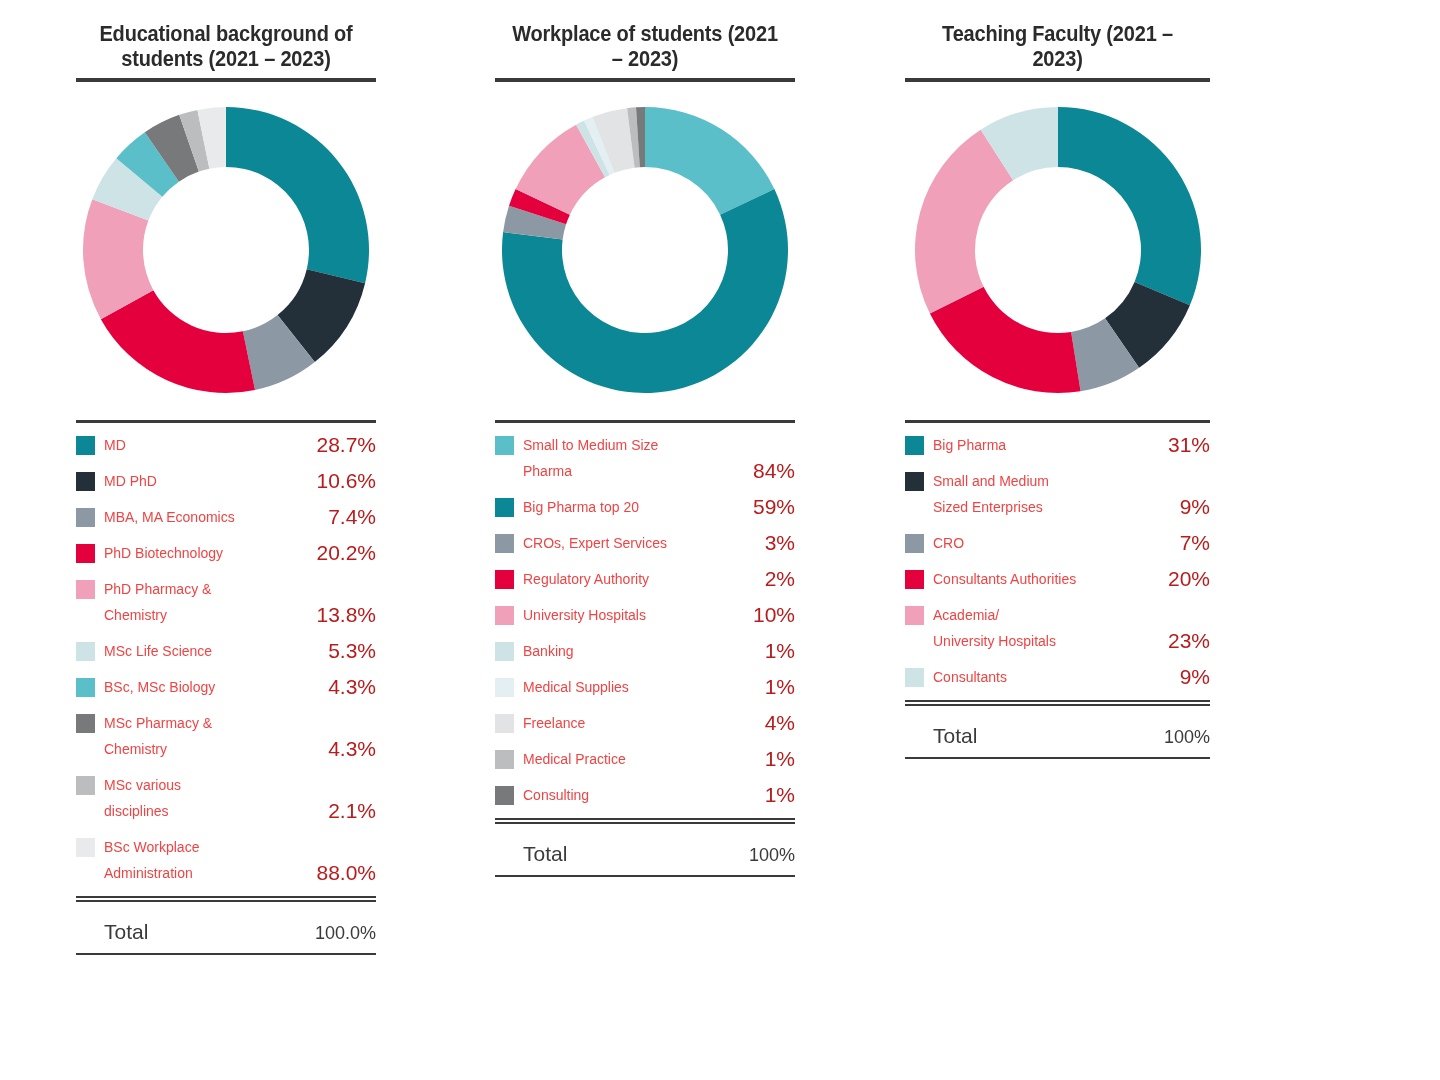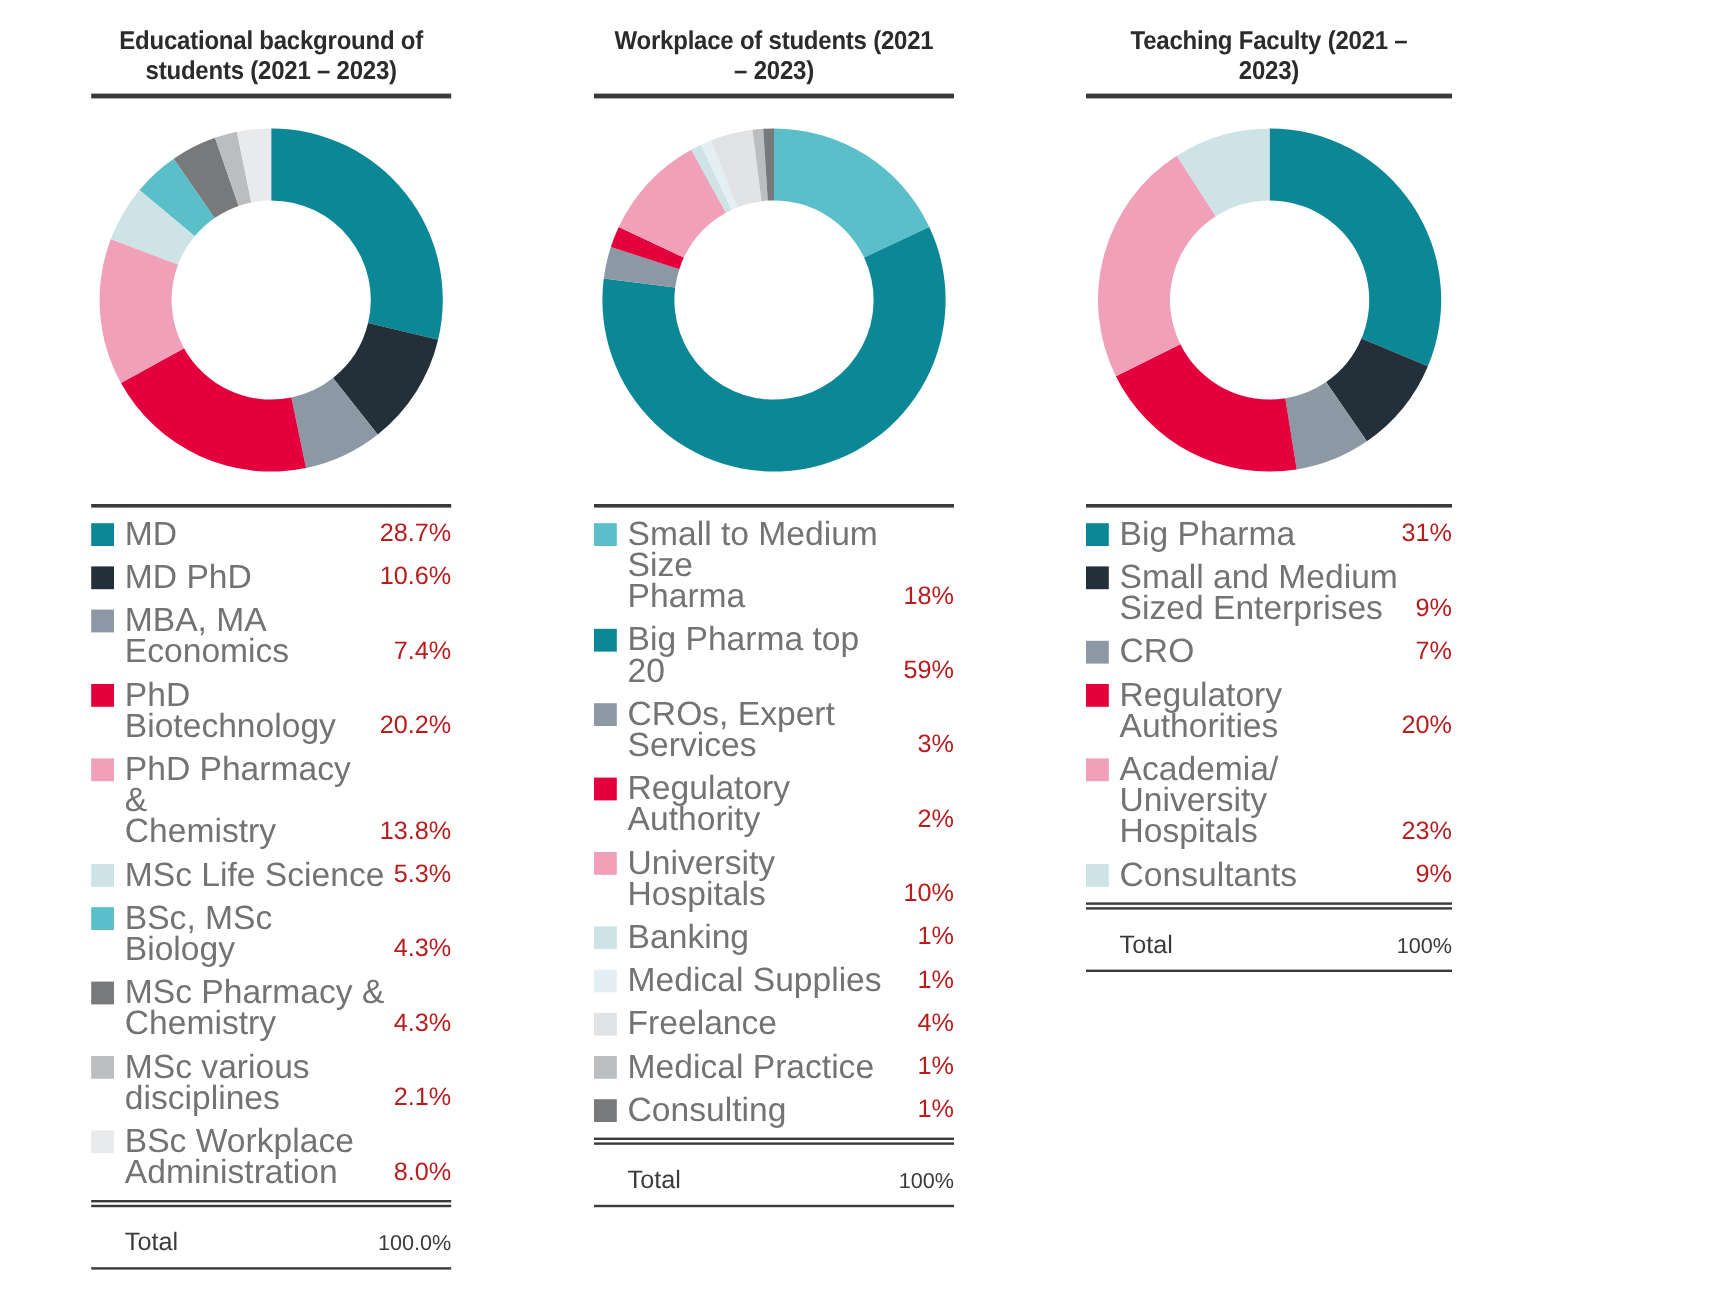--- a/index.html
+++ b/index.html
@@ -90,23 +90,23 @@
   }
   .swatch {
     width: 19px;
     height: 19px;
     flex: 0 0 19px;
     margin-top: 4px;
     margin-right: 9px;
   }
   .legend-label {
     flex: 1 1 auto;
-    font-size: 28px;
+    font-size: 14px;
     line-height: 26px;
-    color: #737373;
+    color: #ef4444;
     white-space: pre-line;
   }
   .legend-value {
     flex: 0 0 auto;
     font-size: 21px;
     line-height: 26px;
     color: #b91c1c;
     text-align: left;
     padding-left: 6px;
     align-self: flex-end;
@@ -213,21 +213,21 @@
             <div class="legend-row two-line">
               <span class="swatch" style="background: rgb(188, 189, 191);"></span>
               <span class="legend-label">MSc various
 disciplines</span>
               <span class="legend-value">2.1%</span>
             </div>
             <div class="legend-row two-line">
               <span class="swatch" style="background: rgb(233, 234, 236);"></span>
               <span class="legend-label">BSc Workplace
 Administration</span>
-              <span class="legend-value">8.0%</span>
+              <span class="legend-value">88.0%</span>
             </div>
           </div>
         <div class="total-rules">
           <div class="rule-thin"></div>
           <div class="rule-gap"></div>
           <div class="rule-thin"></div>
           <div class="total-row">
             <span class="total-label">Total</span>
             <span class="total-value">100.0%</span>
           </div>
@@ -256,21 +256,21 @@
             <path d="M 141.02095570730822 7.282177834757164 A 143 143 0 0 1 150.0000000000001 7 L 150.00000000000006 67 A 83 83 0 0 0 144.788386879067 67.16378154045346 Z" fill="#77797B"></path>
           </svg>
       </div>
       <div class="legend">
         <div class="legend-top-rule"></div>
         <div class="legend-rows">
             <div class="legend-row two-line">
               <span class="swatch" style="background: rgb(91, 191, 201);"></span>
               <span class="legend-label">Small to Medium Size
 Pharma</span>
-              <span class="legend-value">18%</span>
+              <span class="legend-value">84%</span>
             </div>
             <div class="legend-row">
               <span class="swatch" style="background: rgb(11, 135, 149);"></span>
               <span class="legend-label">Big Pharma top 20</span>
               <span class="legend-value">59%</span>
             </div>
             <div class="legend-row">
               <span class="swatch" style="background: rgb(140, 152, 163);"></span>
               <span class="legend-label">CROs, Expert Services</span>
               <span class="legend-value">3%</span>
@@ -354,21 +354,21 @@
 Sized Enterprises</span>
               <span class="legend-value">9%</span>
             </div>
             <div class="legend-row">
               <span class="swatch" style="background: rgb(140, 152, 163);"></span>
               <span class="legend-label">CRO</span>
               <span class="legend-value">7%</span>
             </div>
             <div class="legend-row">
               <span class="swatch" style="background: rgb(228, 0, 60);"></span>
-              <span class="legend-label">Regulatory Authorities</span>
+              <span class="legend-label">Consultants Authorities</span>
               <span class="legend-value">20%</span>
             </div>
             <div class="legend-row two-line">
               <span class="swatch" style="background: rgb(240, 160, 184);"></span>
               <span class="legend-label">Academia/
 University Hospitals</span>
               <span class="legend-value">23%</span>
             </div>
             <div class="legend-row">
               <span class="swatch" style="background: rgb(205, 227, 230);"></span>

